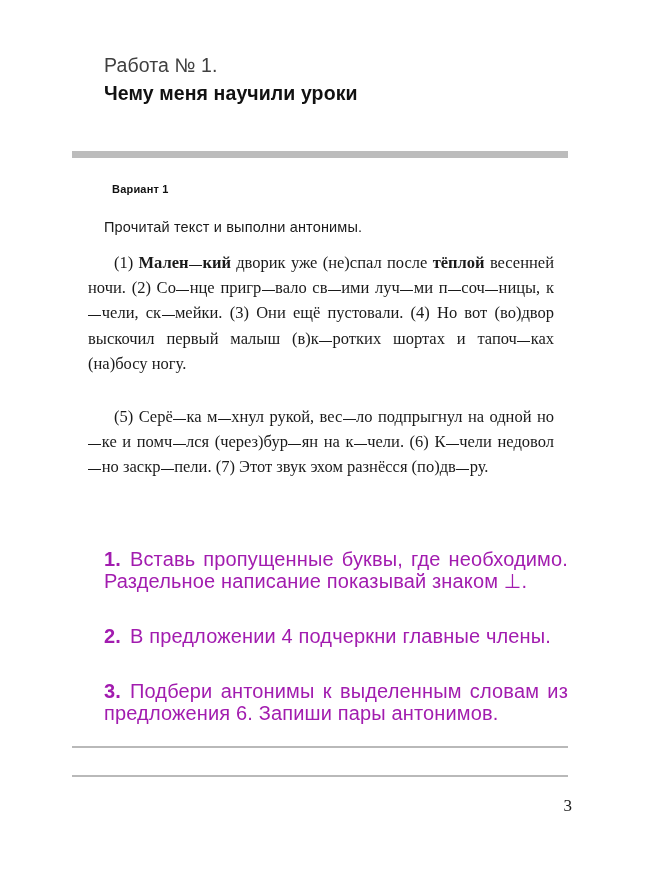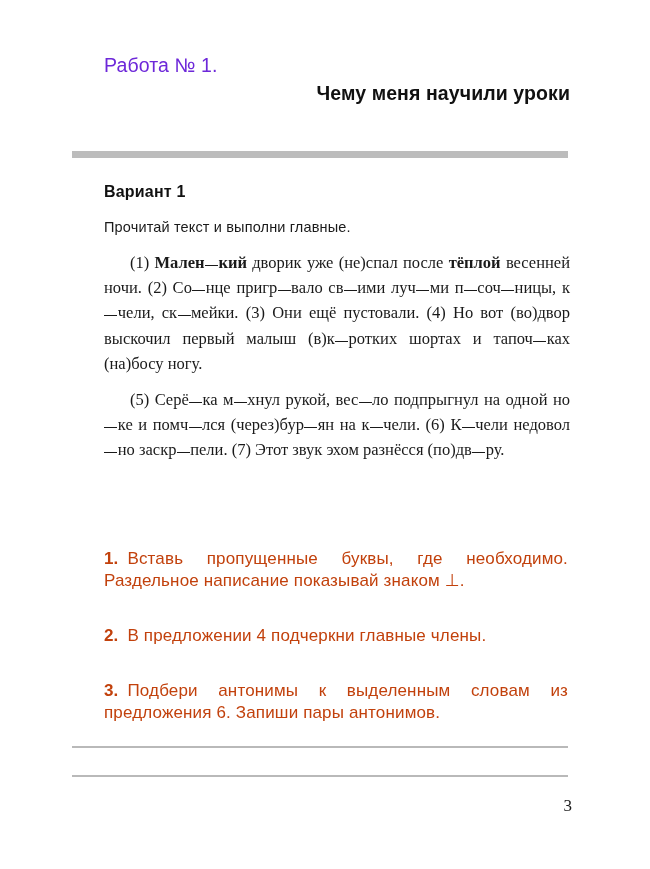--- a/index.html
+++ b/index.html
@@ -27,53 +27,52 @@
     position: absolute;
     left: 104px;
     top: 52px;
     width: 466px;
   }
   .work-no {
     font-size: 19.5px;
     font-weight: 400;
     line-height: 27px;
     letter-spacing: 0.1px;
-    color: #6d28d9;
+    color: #404040;
     white-space: nowrap;
   }
   .work-title {
     font-size: 19.5px;
     font-weight: 700;
     line-height: 25px;
     letter-spacing: 0.1px;
     color: #111111;
     margin-top: 2px;
   }
   .work-title .tline {
     display: block;
     white-space: nowrap;
-    text-align: right;
   }
 
   
   .title-rule {
     position: absolute;
     left: 72px;
     top: 151px;
     width: 496px;
     height: 7px;
     background: #bcbcbc;
   }
 
   
   .variant {
     position: absolute;
-    left: 104px;
+    left: 112px;
     top: 183px;
-    font-size: 16px;
+    font-size: 11px;
     font-weight: 700;
     letter-spacing: 0.2px;
     color: #111111;
     white-space: nowrap;
   }
 
   
   .instruction {
     position: absolute;
     left: 104px;
@@ -83,61 +82,61 @@
     line-height: 22px;
     text-align: justify;
     text-align-last: left;
     letter-spacing: 0.15px;
     color: #1a1a1a;
   }
 
   
   .body-text {
     position: absolute;
-    left: 104px;
+    left: 88px;
     top: 250px;
     width: 466px;
     font-family: "Liberation Serif", serif;
     font-size: 16.5px;
     line-height: 25.2px;
     color: #1a1a1a;
   }
   .body-text p {
     margin: 0;
     text-indent: 26px;
     text-align: justify;
     text-align-last: left;
     hyphens: manual;
   }
   .body-text p + p {
-    margin-top: 11px;
+    margin-top: 28px;
   }
   .body-text b {
     font-weight: 700;
   }
   .gap {
     display: inline-block;
     border-bottom: 1.2px solid #1a1a1a;
     width: 13px;
     vertical-align: 2px;
     margin: 0 0.4px;
   }
 
   
   .tasks {
     position: absolute;
     left: 104px;
     top: 548px;
     width: 464px;
   }
   .task {
-    font-size: 17px;
+    font-size: 20px;
     line-height: 22px;
     letter-spacing: 0.15px;
-    color: #c2410c;
+    color: #a21caf;
     text-align: justify;
     text-align-last: left;
   }
   .task + .task {
     margin-top: 33px;
   }
   .task .num {
     font-weight: 700;
     margin-right: 9px;
   }
@@ -171,21 +170,21 @@
   <div class="title-block">
     <div class="work-no">Работа № 1.</div>
     <div class="work-title">
       <span class="tline">Чему меня научили уроки</span>
     </div>
   </div>
 
   <div class="title-rule"></div>
 
   <div class="variant">Вариант 1</div>
-  <div class="instruction">Прочитай текст и выполни главные.</div>
+  <div class="instruction">Прочитай текст и выполни антонимы.</div>
 
   <div class="body-text">
     <p>(1)&nbsp;<b>Мален<span class="gap"></span>кий</b> дворик уже (не)спал после <b>тёплой</b> весенней ночи. (2)&nbsp;Со<span class="gap"></span>нце пригр<span class="gap"></span>вало св<span class="gap"></span>ими луч<span class="gap"></span>ми п<span class="gap"></span>соч<span class="gap"></span>ницы, к<span class="gap"></span>чели, ск<span class="gap"></span>мейки. (3)&nbsp;Они ещё пустовали. (4)&nbsp;Но вот (во)двор выскочил первый малыш (в)к<span class="gap"></span>ротких шортах и тапоч<span class="gap"></span>ках (на)босу ногу.</p>
     <p>(5)&nbsp;Серё<span class="gap"></span>ка м<span class="gap"></span>хнул рукой, вес<span class="gap"></span>ло подпрыгнул на одной но<span class="gap"></span>ке и помч<span class="gap"></span>лся (через)бур<span class="gap"></span>ян на к<span class="gap"></span>чели. (6)&nbsp;К<span class="gap"></span>чели недовол<span class="gap"></span>но заскр<span class="gap"></span>пели. (7)&nbsp;Этот звук эхом разнёсся (по)дв<span class="gap"></span>ру.</p>
   </div>
 
   <div class="tasks">
     <div class="task">
       <span class="num">1.</span><span>Вставь пропущенные буквы, где необходимо. Раздельное написание показывай знаком ⊥.</span>
     </div>

